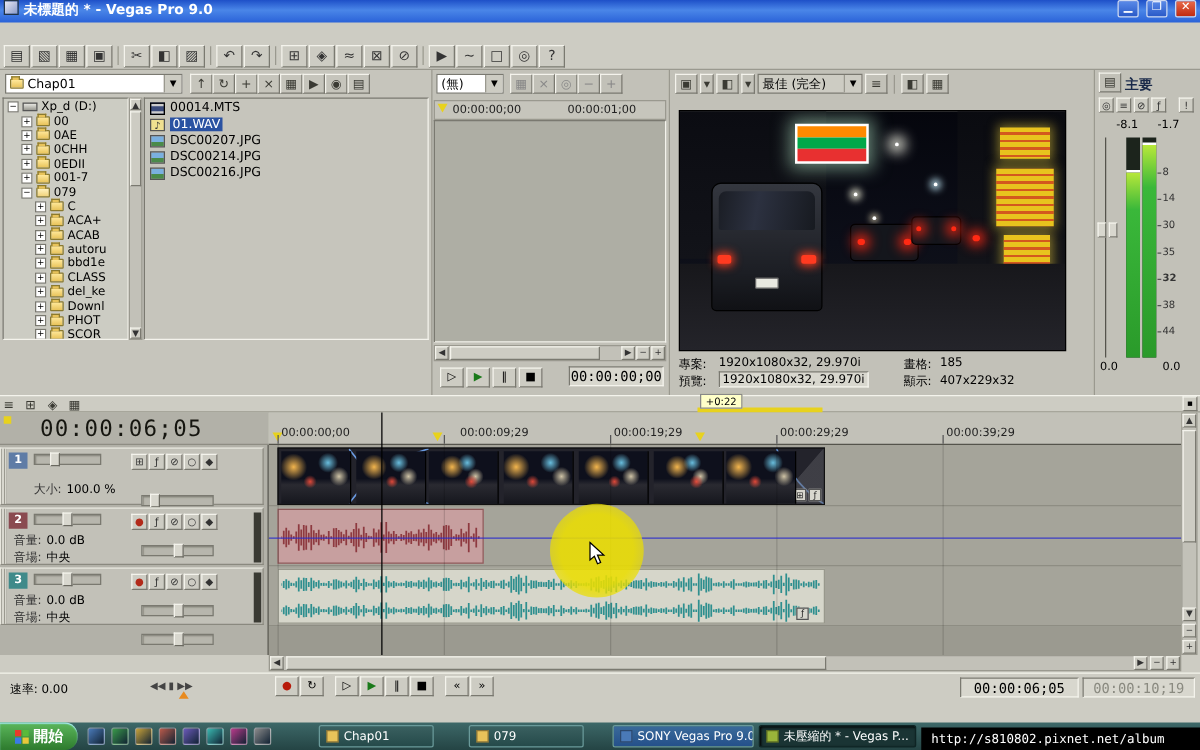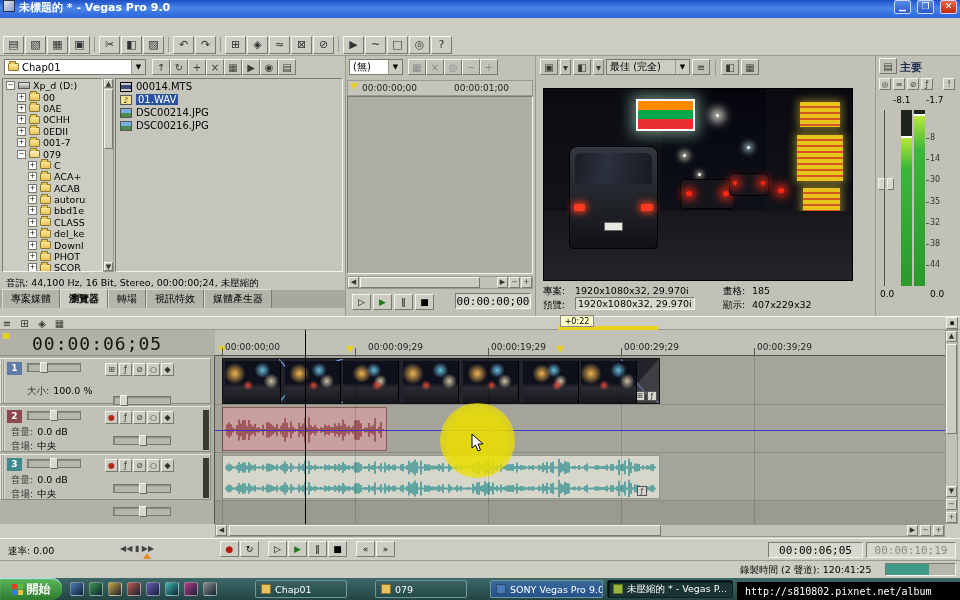--- a/index.html
+++ b/index.html
@@ -243,34 +243,30 @@
       <div class="file-row">
         <span class="fi video"></span>
         <span class="fname">00014.MTS</span>
       </div>
       <div class="file-row sel">
         <span class="fi audio">♪</span>
         <span class="fname">01.WAV</span>
       </div>
       <div class="file-row">
         <span class="fi image"></span>
+        <span class="fname">DSC00207.JPG</span>
+      </div>
+      <div class="file-row">
+        <span class="fi image"></span>
         <span class="fname">DSC00214.JPG</span>
       </div>
       <div class="file-row">
         <span class="fi image"></span>
         <span class="fname">DSC00216.JPG</span>
       </div>
-    </div>
-  <div class="abs small" style="left:6px;top:277px">音訊: 44,100 Hz, 16 Bit, Stereo, 00:00:00;24, 未壓縮的</div>
-  <div class="abs" style="left:0;top:290px;width:345px;height:18px;background:#a9a89f;display:flex;align-items:flex-end;padding-left:2px" id="docktabs">
-      <div class="tab">專案媒體</div>
-      <div class="tab active">瀏覽器</div>
-      <div class="tab">轉場</div>
-      <div class="tab">視訊特效</div>
-      <div class="tab">媒體產生器</div>
     </div>
 
   <div class="abs" style="left:345px;top:56px;width:190px;height:260px;background:#c2c1b8;border-left:1px solid #9a998f"></div>
   <div class="abs combo" style="left:349px;top:59px;width:54px">
     <span class="cfield">(無)</span>
     <span class="carr">▼</span>
   </div>
   <div class="abs" style="left:408px;top:59px;display:flex">
     <span class="sbtn rs" style="color:#888">▦</span>
     <span class="sbtn rs" style="color:#888">×</span>
@@ -558,26 +554,20 @@
         <div class="transport-btn" style="left: 68px; top: 0px; color: rgb(26, 122, 26);">▶</div>
         <div class="transport-btn" style="left: 88px; top: 0px;">‖</div>
         <div class="transport-btn" style="left: 108px; top: 0px;">■</div>
         <div class="transport-btn" style="left: 136px; top: 0px;">«</div>
         <div class="transport-btn" style="left: 156px; top: 0px;">»</div>
       </div>
     <div class="abs tcbox" style="left:768px;top:3px;width:95px">00:00:06;05</div>
     <div class="abs tcbox" style="left:866px;top:3px;width:90px;color:#8a8a80">00:00:10;19</div>
   </div>
 
-  <div class="abs" style="left:0;top:560px;width:960px;height:18px;background:#cdccc3;border-top:1px solid #9a998f">
-    <div class="abs small" style="left:740px;top:3px">錄製時間 (2 聲道): 120:41:25</div>
-    <div class="abs sk" style="left:885px;top:2px;width:71px;height:13px;background:#b7b6ad">
-      <div style="width:62%;height:100%;background:#3f9a8a"></div>
-    </div>
-  </div>
 
   <div class="abs taskbar">
     <div class="startbtn">
       <span class="flag">
         <i style="background:#e83a2a"></i>
           <i style="background:#5aba3a"></i>
           <i style="background:#3a7ae8"></i>
           <i style="background:#e8c83a"></i>
       </span>
       <span>開始</span>
@@ -614,19 +604,19 @@
   </div>
 
 <span class="abs mscale" style="left: 930px; top: 133.16px;">8</span>
     <div class="abs mtick" style="left: 926px; top: 138.16px;"></div>
     <span class="abs mscale" style="left: 930px; top: 154.28px;">14</span>
     <div class="abs mtick" style="left: 926px; top: 159.28px;"></div>
     <span class="abs mscale" style="left: 930px; top: 175.4px;">30</span>
     <div class="abs mtick" style="left: 926px; top: 180.4px;"></div>
     <span class="abs mscale" style="left: 930px; top: 196.52px;">35</span>
     <div class="abs mtick" style="left: 926px; top: 201.52px;"></div>
-    <span class="abs mscale" style="left: 930px; top: 217.64px;">32</span>
+    <span class="abs mscale" style="left: 930px; top: 217.64px; font-weight: bold;">32</span>
     <div class="abs mtick" style="left: 926px; top: 222.64px;"></div>
     <span class="abs mscale" style="left: 930px; top: 238.76px;">38</span>
     <div class="abs mtick" style="left: 926px; top: 243.76px;"></div>
     <span class="abs mscale" style="left: 930px; top: 259.88px;">44</span>
     <div class="abs mtick" style="left: 926px; top: 264.88px;"></div>
   </div>
 
 </body></html>

